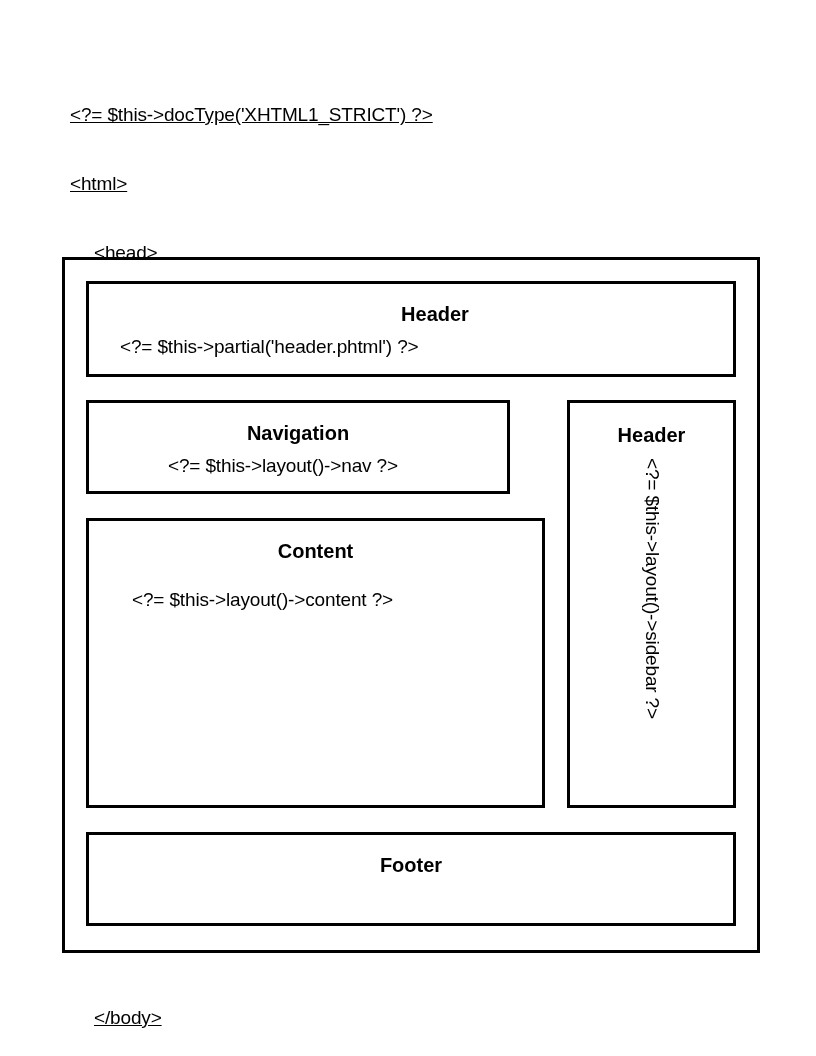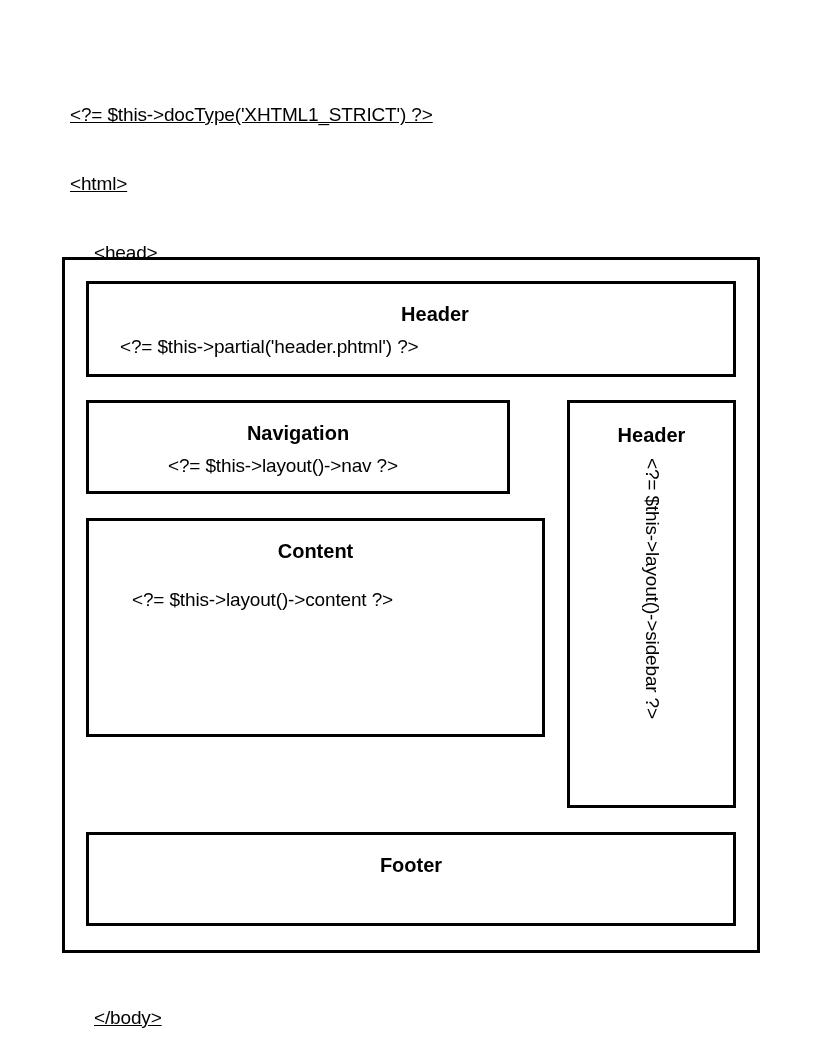--- a/index.html
+++ b/index.html
@@ -44,21 +44,21 @@
   .box {
     position: absolute;
     border: 3px solid #000000;
     background: #ffffff;
     box-sizing: border-box;
   }
 
   #outer-box    { left: 62px;  top: 257px; width: 698px; height: 696px; }
   #header-box   { left: 86px;  top: 281px; width: 650px; height: 96px;  }
   #nav-box      { left: 86px;  top: 400px; width: 424px; height: 94px;  }
-  #content-box  { left: 86px;  top: 518px; width: 459px; height: 219px; }
+  #content-box  { left: 86px;  top: 518px; width: 459px; height: 290px; }
   #sidebar-box  { left: 567px; top: 400px; width: 169px; height: 408px; }
   #footer-box   { left: 86px;  top: 832px; width: 650px; height: 94px;  }
 
   .box-title {
     position: absolute;
     left: 0;
     right: 0;
     text-align: center;
     font-weight: bold;
     font-size: 20px;

